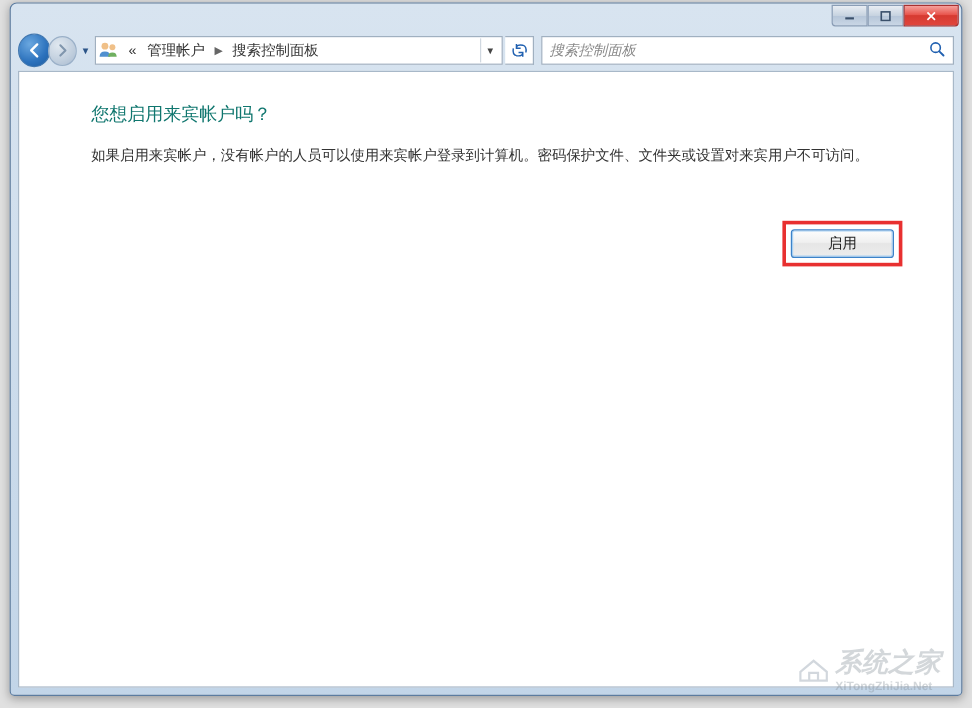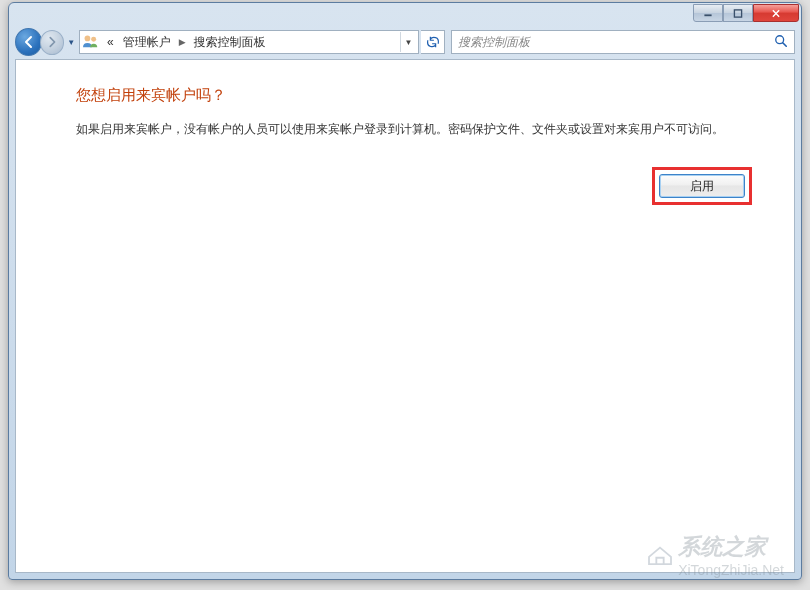--- a/index.html
+++ b/index.html
@@ -166,30 +166,30 @@
     .content-area {
       margin: 0 6px 6px 6px;
       height: calc(100% - 62px);
       background: #fff;
       border: 1px solid #a8b8c8;
     }
     .main-content {
       padding: 26px 40px 20px 60px;
     }
     .heading {
-      color: #c2410c;
+      color: #0f766e;
       font-size: 15px;
       font-weight: normal;
       margin-bottom: 14px;
     }
     .description {
       color: #333;
       font-size: 12px;
       line-height: 1.7;
-      margin-bottom: 28px;
+      margin-bottom: 45px;
       max-width: 660px;
     }
     .button-row {
       display: flex;
       justify-content: flex-end;
       gap: 20px;
       padding-right: 2px;
     }
     .highlight-box {
       border: 3px solid #e83030;
@@ -316,15 +316,15 @@
     </div>
   </div>
 </div>
 
 <div class="watermark">
   <svg class="watermark-icon" viewBox="0 0 30 24">
     <path d="M3 14 L15 4 L27 14 L27 22 L3 22 Z M11 22 L11 15 L19 15 L19 22" fill="none" stroke="#8090a0" stroke-width="2"></path>
   </svg>
   <div>
     <div>系统之家</div>
-    <div style="font-size:14px;font-weight:normal;font-style:normal;">XiTongZhiJia.Net</div>
+    <div style="font-size:10px;font-weight:bold;font-style:normal;">XiTongZhiJia.Net</div>
   </div>
 </div>
 
 </body></html>

